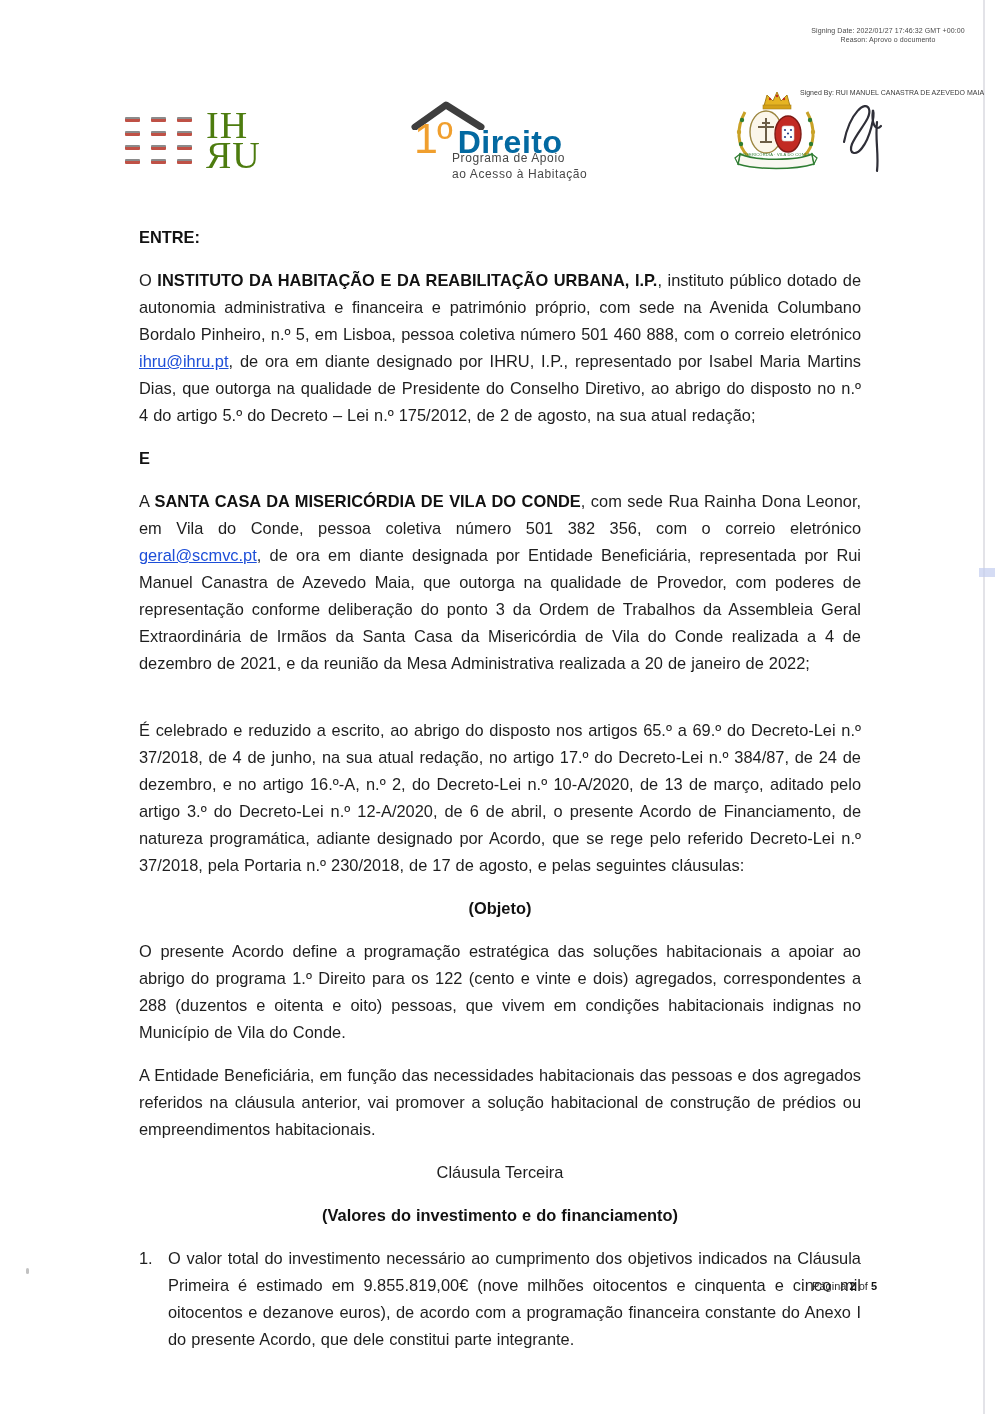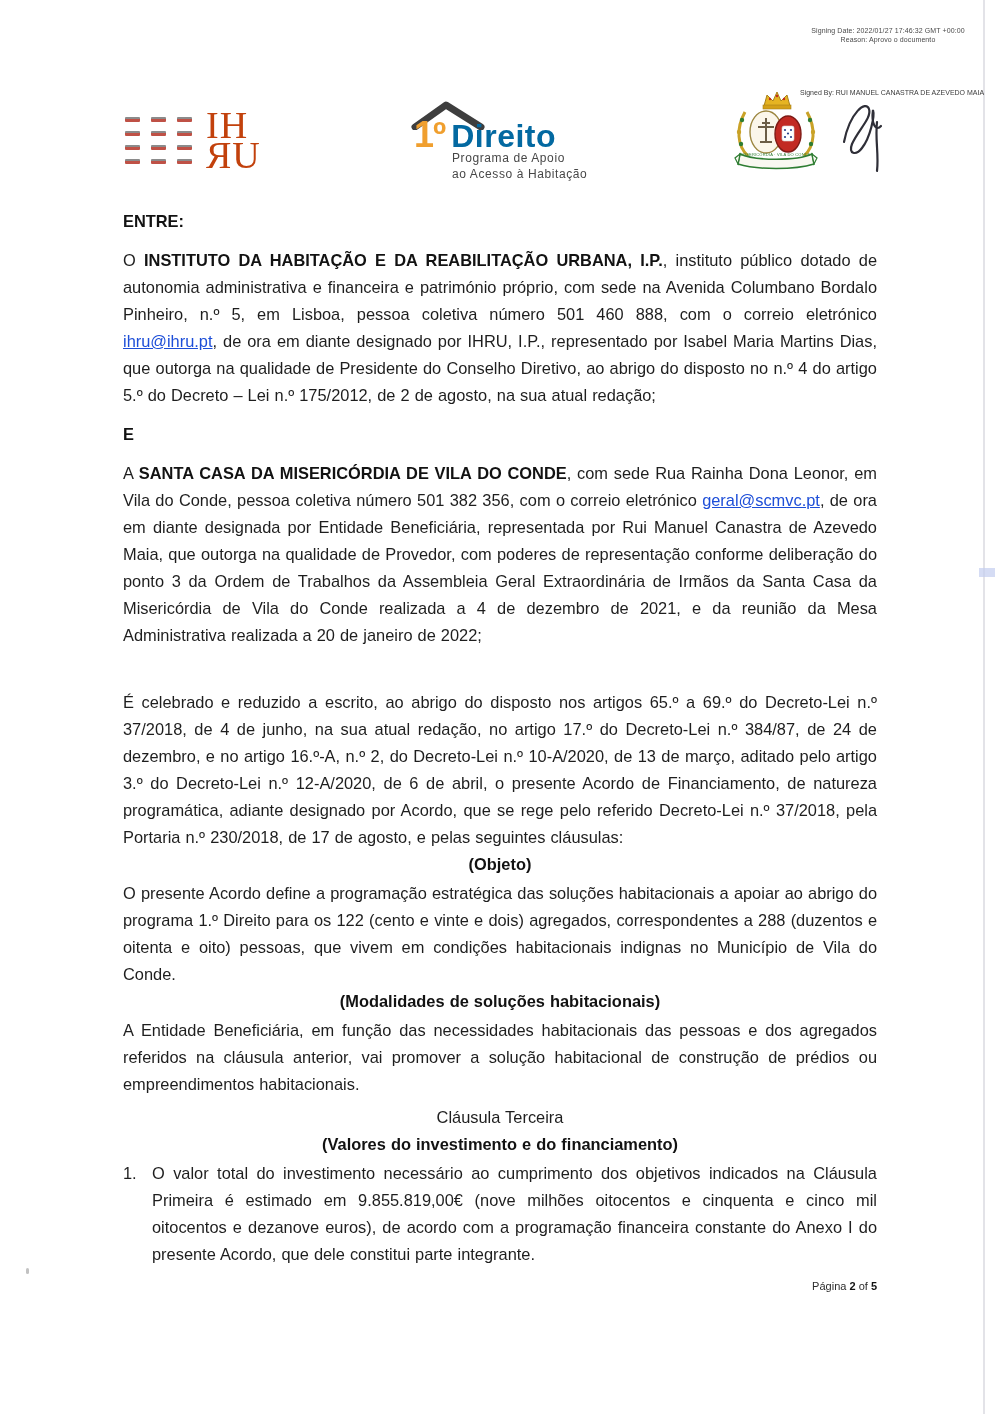--- a/index.html
+++ b/index.html
@@ -12,40 +12,40 @@
   .blue-tick{position:absolute;left:979px;top:568px;width:16px;height:9px;background:#c3cdf0;opacity:.7;}
   .left-dot{position:absolute;left:26px;top:1268px;width:3px;height:6px;background:#9a9a9a;opacity:.6;border-radius:2px;}
   
   .stamp{position:absolute;left:788px;top:26px;width:200px;text-align:center;
     font-size:7px;line-height:9px;color:#4a4a4a;letter-spacing:.1px;}
   
   .ihru{position:absolute;left:125px;top:110px;display:flex;align-items:center;gap:14px;}
   .ihru-dashes{display:grid;grid-template-columns:repeat(3,15px);gap:9px 11px;}
   .ihru-dash{height:5px;border-radius:1px;background:linear-gradient(#8b8b8b 0 45%, #bf5146 45% 100%);}
   .ihru-letters{font-family:"Liberation Serif", serif;font-size:38px;line-height:30px;
-    color:#c2410c;letter-spacing:1px;}
+    color:#4d7c0f;letter-spacing:1px;}
   
   .direito{position:absolute;left:408px;top:100px;width:200px;}
   .direito-roof{position:absolute;left:2px;top:0px;}
   .direito-row{position:absolute;left:6px;top:14px;white-space:nowrap;}
-  .direito-num{font-size:36px;font-weight:bold;color:#f09f2e;letter-spacing:-1px;}
+  .direito-num{font-size:43px;font-weight:normal;color:#f09f2e;letter-spacing:-1px;}
   .direito-name{font-size:32px;font-weight:bold;color:#0369a1;letter-spacing:.5px;margin-left:6px;}
   .direito-sub{position:absolute;left:44px;white-space:nowrap;font-size:12px;color:#474747;letter-spacing:.6px;}
   .sub1{top:51px;} .sub2{top:67px;}
   
   .crest{position:absolute;left:733px;top:90px;}
   .crest-banner-text{position:absolute;left:733px;top:152px;width:86px;text-align:center;
     font-size:4px;color:#2e7d32;letter-spacing:.2px;}
   .signedby{position:absolute;left:800px;top:89px;font-size:7px;color:#3b3b3b;white-space:nowrap;}
   .signature{position:absolute;left:836px;top:98px;}
   
   .col{position:absolute;left:123px;top:208px;width:754px;
     font-size:16.4px;line-height:27px;text-align:justify;word-spacing:.5px;color:#1e1e1e;}
   .b{font-weight:bold;color:#121212;}
-  .para{margin:0;}
+  .para{margin:16px;}
   .mt12{margin-top:12px;} .mt40{margin-top:40px;} .mt6{margin-top:6px;} .mt2{margin-top:2px;}
   .center{text-align:center;}
   .email{text-decoration:underline;color:#1d4ed8;}
   .numbered{position:relative;padding-left:29px;}
   .num-marker{position:absolute;left:0;top:0;}
   
   .footer{position:absolute;left:123px;top:1280px;width:754px;text-align:right;
     font-size:11px;color:#2c2c2c;}
 </style>
 </head>
@@ -141,21 +141,20 @@
 
     <p class="para b mt12">E</p>
 
     <p class="para mt12"><span>A </span><span class="b">SANTA CASA DA MISERICÓRDIA DE VILA DO CONDE</span><span>, com sede Rua Rainha Dona Leonor, em Vila do Conde, pessoa coletiva número 501 382 356, com o correio eletrónico </span><span class="email">geral@scmvc.pt</span><span>, de ora em diante designada por Entidade Beneficiária, representada por Rui Manuel Canastra de Azevedo Maia, que outorga na qualidade de Provedor, com poderes de representação conforme deliberação do ponto 3 da Ordem de Trabalhos da Assembleia Geral Extraordinária de Irmãos da Santa Casa da Misericórdia de Vila do Conde realizada a 4 de dezembro de 2021, e da reunião da Mesa Administrativa  realizada a 20 de janeiro de 2022;</span></p>
 
     <p class="para mt40">É celebrado e reduzido a escrito, ao abrigo do disposto nos artigos 65.º a 69.º do Decreto-Lei n.º 37/2018, de 4 de junho, na sua atual redação, no artigo 17.º do Decreto-Lei n.º 384/87, de 24 de dezembro,  e no artigo 16.º-A, n.º 2, do Decreto-Lei n.º 10-A/2020, de 13 de março, aditado pelo artigo 3.º do Decreto-Lei n.º 12-A/2020, de 6 de abril, o presente Acordo de Financiamento, de natureza programática, adiante designado por Acordo, que se rege pelo referido Decreto-Lei n.º 37/2018, pela Portaria n.º 230/2018, de 17 de agosto, e pelas seguintes cláusulas:</p>
 
     <p class="para center b">(Objeto)</p>
     <p class="para mt2">O presente Acordo define a programação estratégica das soluções habitacionais a apoiar ao abrigo do programa 1.º Direito para os 122 (cento e vinte e dois) agregados, correspondentes a 288 (duzentos e oitenta e oito) pessoas, que vivem em condições habitacionais indignas no Município de Vila do Conde.</p>
 
-    <p class="para center b">(Modalidades de soluções habitacionais)</p>
     <p class="para mt2">A Entidade Beneficiária, em função das necessidades habitacionais das pessoas e dos agregados referidos na cláusula anterior, vai promover a solução habitacional de construção de prédios ou empreendimentos habitacionais.</p>
 
     <p class="para center mt6">Cláusula Terceira</p>
     <p class="para center b">(Valores do investimento e do financiamento)</p>
     <div class="para mt2 numbered">
       <span class="num-marker">1.</span>
       <span>O valor total do investimento necessário ao cumprimento dos objetivos indicados na Cláusula Primeira é estimado em 9.855.819,00€ (nove milhões oitocentos e cinquenta e cinco mil oitocentos e dezanove euros), de acordo com a programação financeira constante do Anexo I do presente Acordo, que dele constitui parte integrante.</span>
     </div>
 
   </div>

